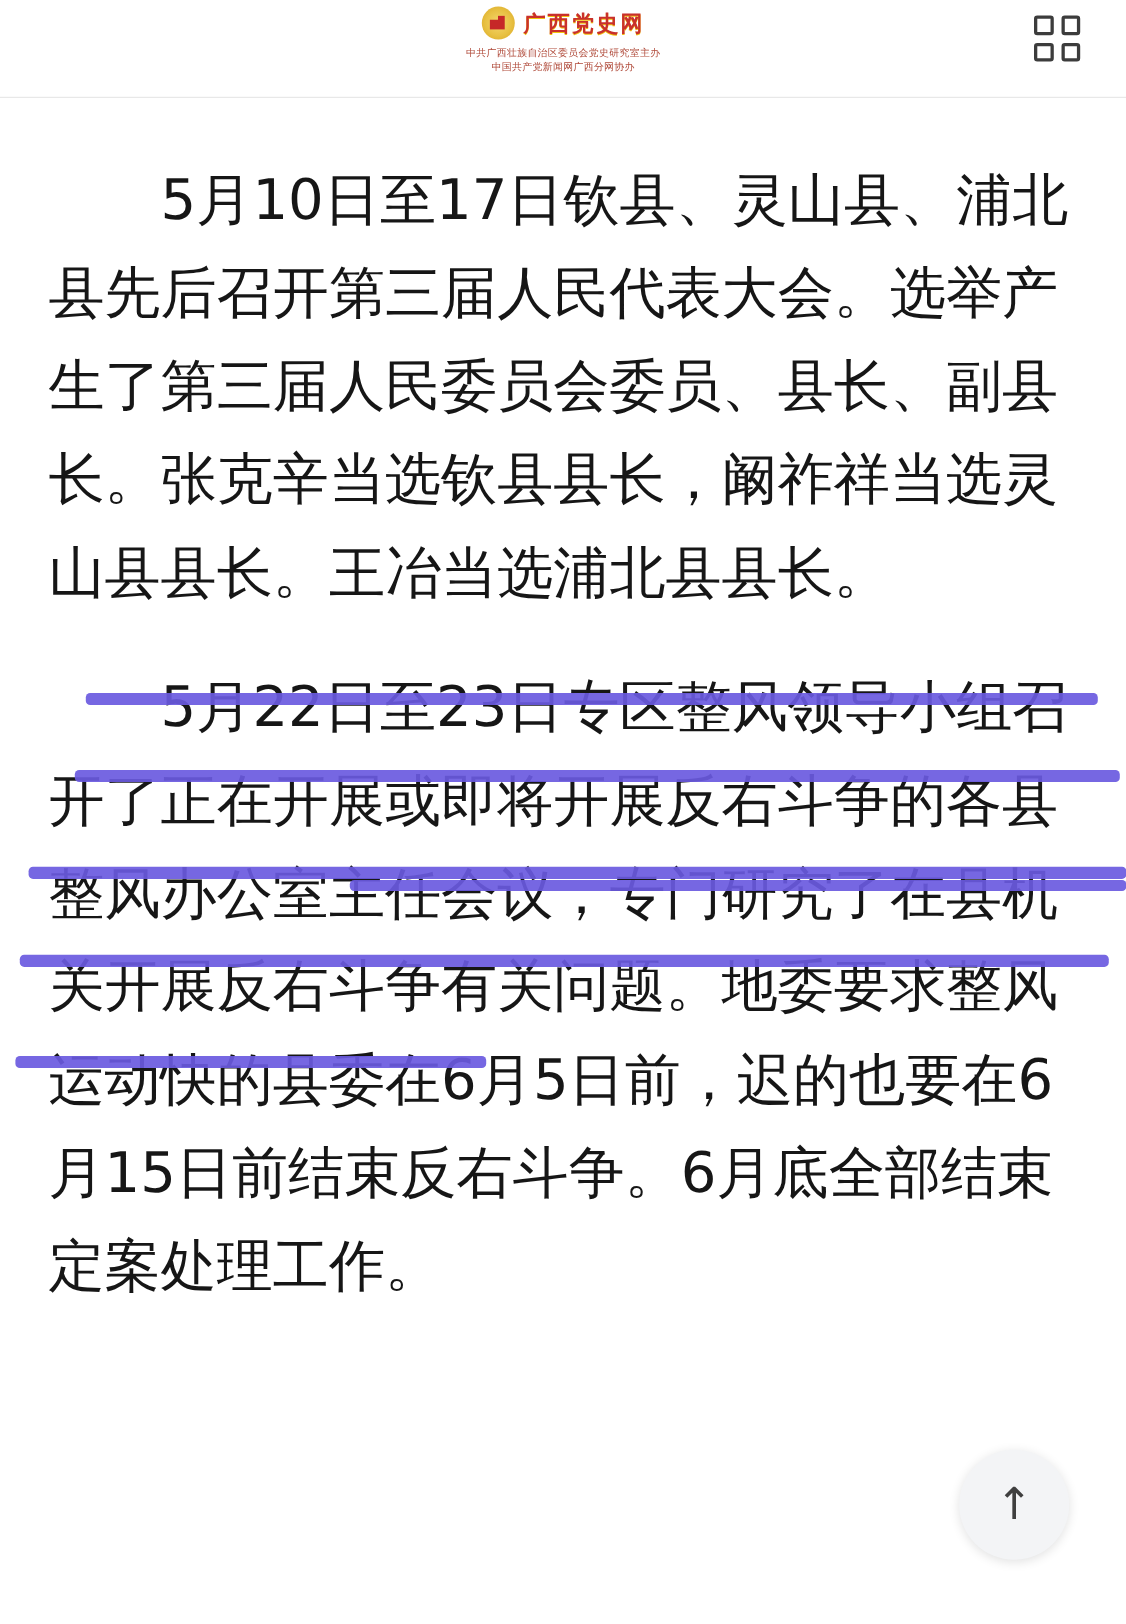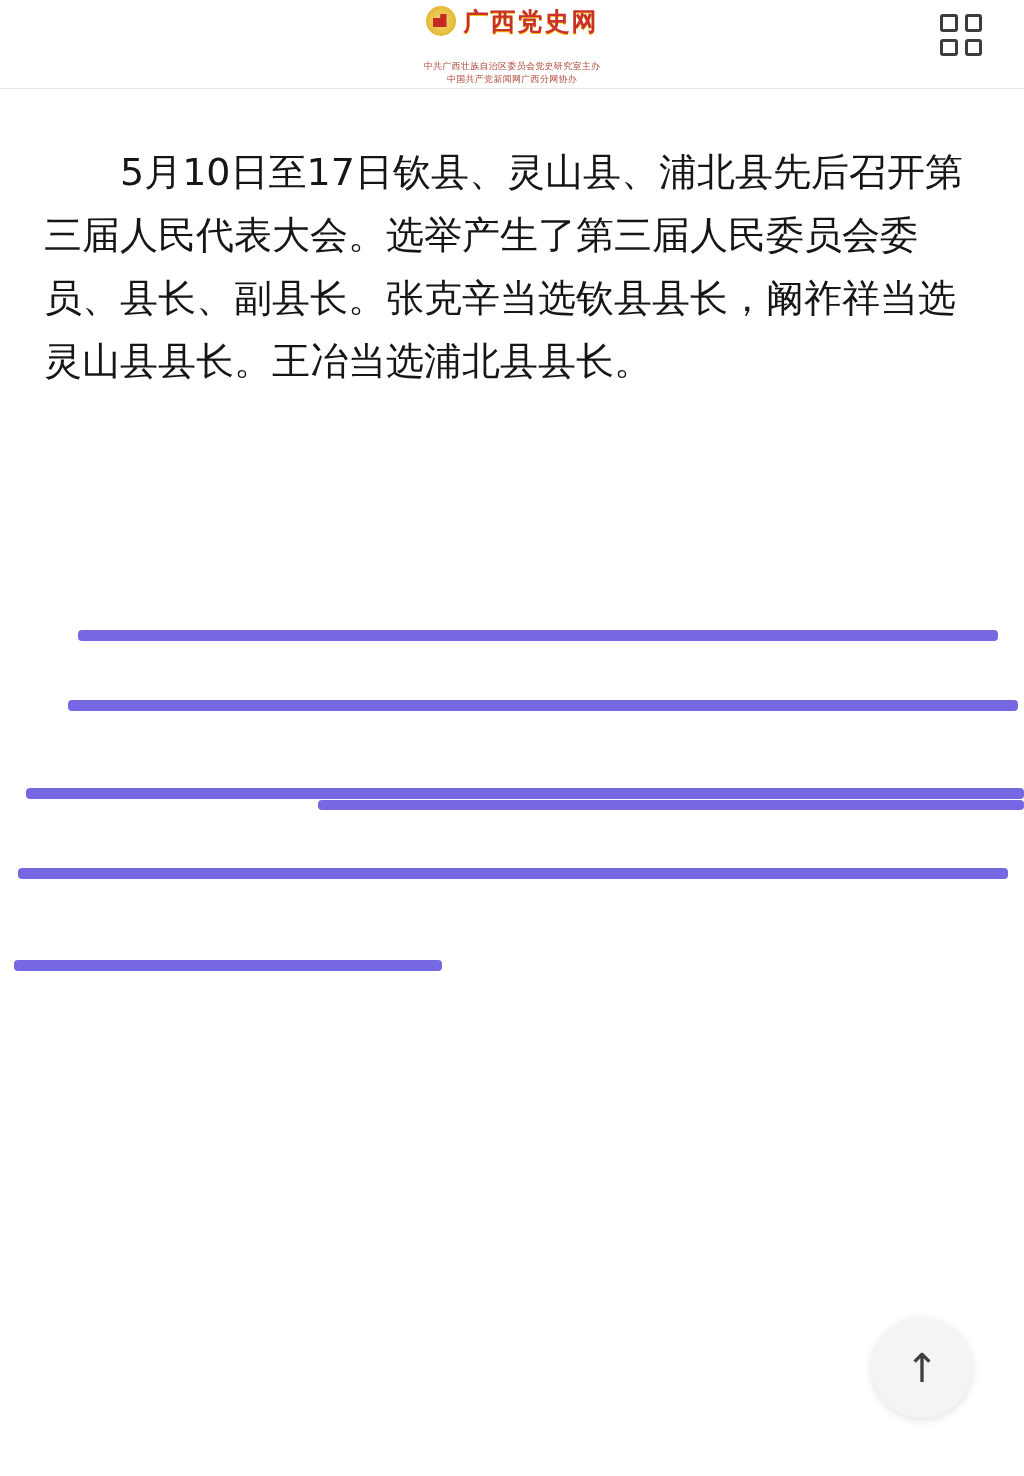--- a/index.html
+++ b/index.html
@@ -50,29 +50,29 @@
     position: absolute;
     left: 7px;
     top: 8px;
     width: 14px;
     height: 13px;
     background: #c62828;
     clip-path: polygon(0% 30%, 55% 30%, 55% 0%, 100% 0%, 100% 100%, 0% 100%);
   }
   .brand-title {
     font-family: "DejaVu Serif", "Liberation Serif", serif;
-    font-size: 25px;
+    font-size: 20px;
     font-weight: bold;
     color: #c9302c;
     letter-spacing: 2px;
     line-height: 1;
     text-shadow: 0 1px 0 #f1c40f;
   }
   .brand-sub {
-    margin-top: 24px;
+    margin-top: 7px;
     font-size: 9px;
     color: #b04a3a;
     line-height: 1.45;
     letter-spacing: .3px;
   }
 
   .grid-menu {
     position: absolute;
     right: 42px;
     top: 14px;
@@ -89,21 +89,21 @@
     border: 3px solid #3c3c3c;
     border-radius: 3px;
   }
 
   
   .article {
     padding: 52px 44px 0 44px;
     position: relative;
   }
   .para {
-    font-size: 38px;
+    font-size: 51px;
     line-height: 1.66;
     letter-spacing: 0px;
     margin: 0 0 38px 0;
     text-indent: 2em;
     color: #161616;
     font-family: "DejaVu Sans", "Liberation Sans", sans-serif;
   }
   .para.p2 { margin-bottom: 44px; }
 
   
@@ -158,20 +158,21 @@
   <div class="grid-menu">
     <span></span>
     <span></span>
     <span></span>
     <span></span>
   </div>
 </div>
 
 <div class="article">
   <p class="para p1">5月10日至17日钦县、灵山县、浦北县先后召开第三届人民代表大会。选举产生了第三届人民委员会委员、县长、副县长。张克辛当选钦县县长，阚祚祥当选灵山县县长。王冶当选浦北县县长。</p>
+  <p class="para p3">5月22日至23日专区整风领导小组召开了正在开展或即将开展反右斗争的各县整风办公室主任会议，专门研究了在县机关开展反右斗争有关问题。地委要求整风运动快的县委在6月5日前，迟的也要在6月15日前结束反右斗争。6月底全部结束定案处理工作。</p>
 </div>
 
 <div class="marks" id="marks-layer">
     <div class="mark" style="left: 78px; top: 630px; width: 920px; height: 11px; background: rgb(106, 90, 224);"></div>
     <div class="mark" style="left: 68px; top: 700px; width: 950px; height: 11px; background: rgb(106, 90, 224);"></div>
     <div class="mark" style="left: 26px; top: 788px; width: 998px; height: 11px; background: rgb(106, 90, 224);"></div>
     <div class="mark" style="left: 318px; top: 800px; width: 706px; height: 10px; background: rgb(106, 90, 224);"></div>
     <div class="mark" style="left: 18px; top: 868px; width: 990px; height: 11px; background: rgb(106, 90, 224);"></div>
     <div class="mark" style="left: 14px; top: 960px; width: 428px; height: 11px; background: rgb(106, 90, 224);"></div>
   </div>

